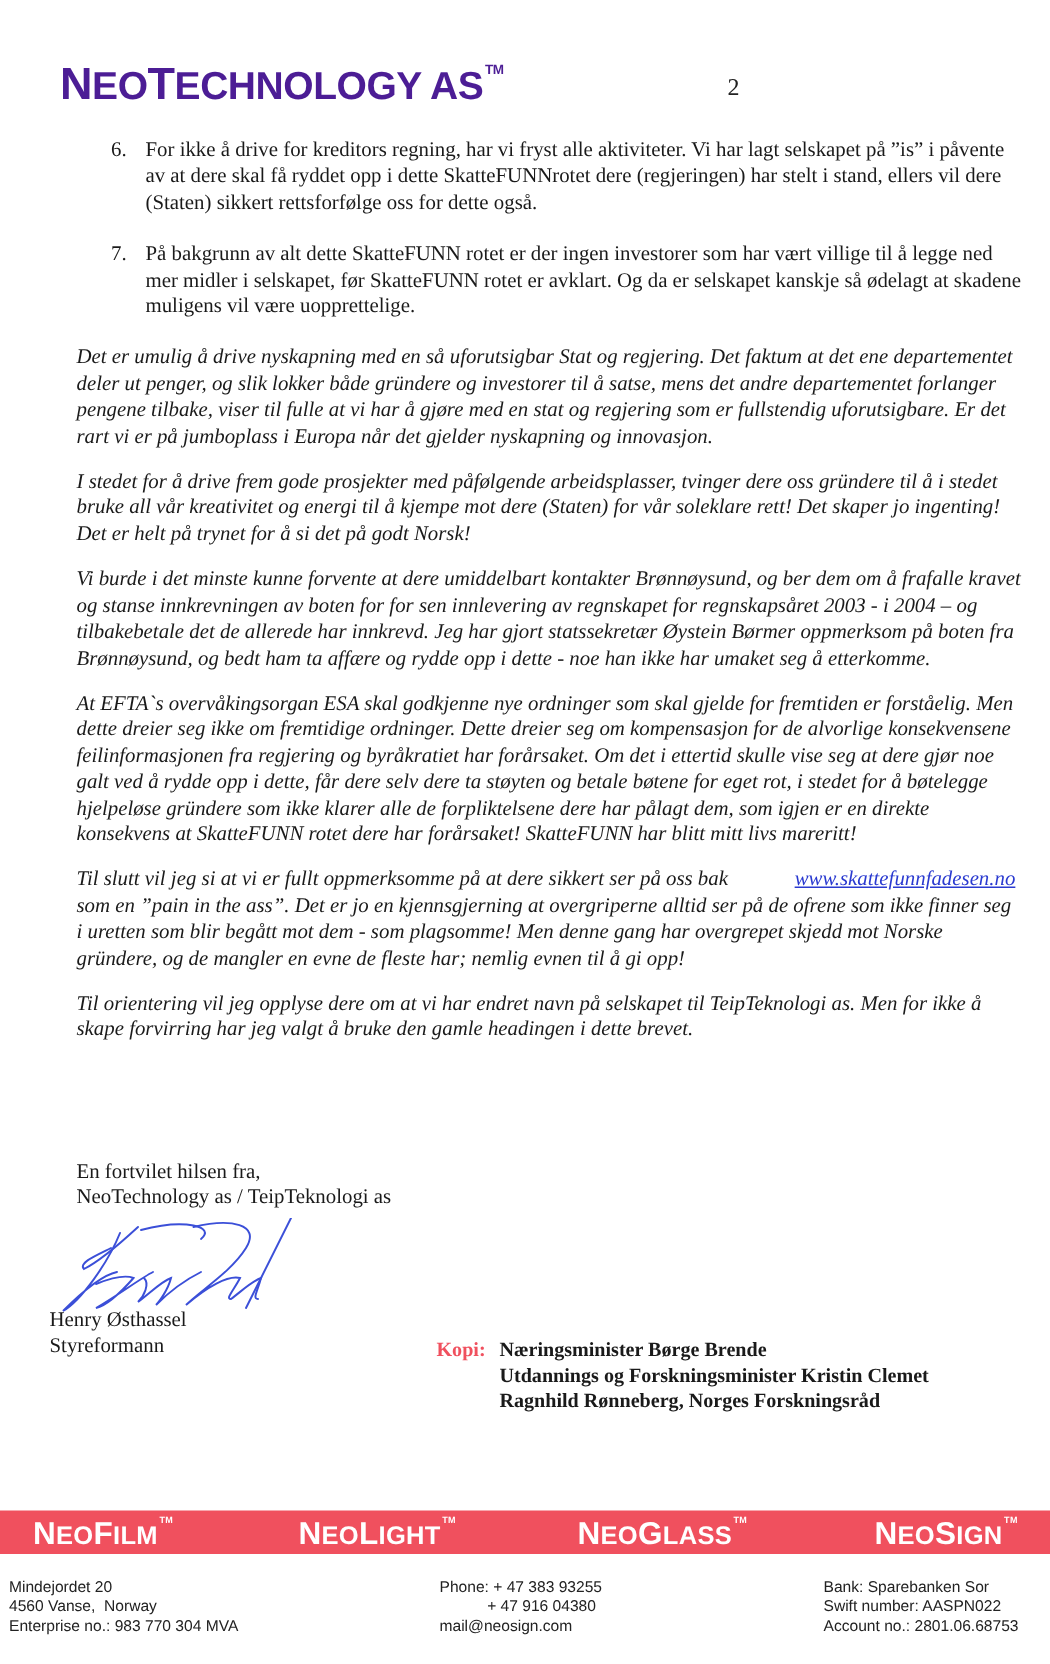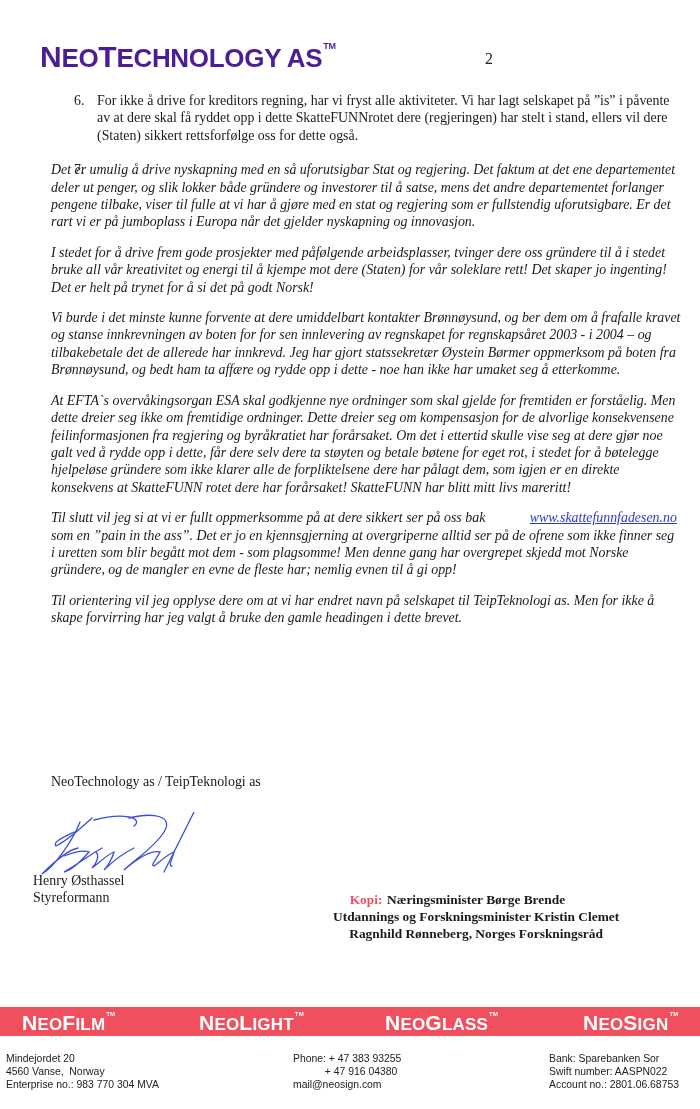--- a/index.html
+++ b/index.html
@@ -12,21 +12,21 @@
     .logo .tm { font-size: 9px; vertical-align: top; position: relative; top: 0px; margin-left: 1px; }
     .page-num { position: absolute; left: 485px; top: 50px; font-size: 16px; color: #222; }
     .content { position: absolute; left: 51px; top: 92px; width: 630px; font-size: 13.9px; line-height: 17.4px; }
     .list-item { position: relative; padding-left: 46px; margin-bottom: 17px; }
     .list-item .num { position: absolute; left: 23px; top: 0; }
     .para { margin: 0 0 13px 0; font-style: italic; }
     .link { color: #2a3ad0; text-decoration: underline; margin-left: 41px; }
     .closing { position: absolute; left: 51px; top: 773px; font-size: 13.9px; line-height: 17.4px; }
     .signature { position: absolute; left: 34px; top: 812px; width: 170px; height: 68px; }
     .signer { position: absolute; left: 33px; top: 872px; font-size: 13.9px; line-height: 17.4px; }
-    .kopi { position: absolute; left: 291px; top: 891px; font-size: 13.4px; line-height: 17.2px; font-weight: bold; text-align: center; }
+    .kopi { position: absolute; left: 291px; top: 891px; font-size: 13.4px; line-height: 17.2px; font-weight: bold; }
     .kopi .label { color: #f0505e; display: inline-block; width: 42px; }
     .kopi .row { white-space: nowrap; }
     .kopi .indent { padding-left: 42px; }
     .band { position: absolute; left: 0; top: 1007px; width: 700px; height: 29px; background: #f0505e; }
     .band .brand { position: absolute; top: 4px; color: #ffffff; font-family: "Liberation Sans", "DejaVu Sans", sans-serif;
                    font-weight: bold; font-size: 17px; letter-spacing: 0.2px; white-space: nowrap; }
     .band .brand .cap { font-size: 21px; }
     .band .brand .tm { font-size: 6px; vertical-align: top; margin-left: 1px; }
     .footer { position: absolute; top: 1052px; font-family: "Liberation Sans", "DejaVu Sans", sans-serif;
               font-size: 10.4px; line-height: 13px; color: #222; }
@@ -40,30 +40,32 @@
 </div>
 <div class="page-num">2</div>
 
 <div class="content">
   <div class="list-item">
     <span class="num">6.</span>
     <span>For ikke å drive for kreditors regning, har vi fryst alle aktiviteter. Vi har lagt selskapet på ”is” i påvente av at dere skal få ryddet opp i dette SkatteFUNNrotet dere (regjeringen) har stelt i stand, ellers vil dere (Staten) sikkert rettsforfølge oss for dette også.</span>
   </div>
   <div class="list-item">
     <span class="num">7.</span>
+    <span>På bakgrunn av alt dette SkatteFUNN rotet er der ingen investorer som har vært villige til å legge ned mer midler i selskapet, før SkatteFUNN rotet er avklart. Og da er selskapet kanskje så ødelagt at skadene muligens vil være uopprettelige.</span>
   </div>
   <p class="para">Det er umulig å drive nyskapning med en så uforutsigbar Stat og regjering. Det faktum at det ene departementet deler ut penger, og slik lokker både gründere og investorer til å satse, mens det andre departementet forlanger pengene tilbake, viser til fulle at vi har å gjøre med en stat og regjering som er fullstendig uforutsigbare. Er det rart vi er på jumboplass i Europa når det gjelder nyskapning og innovasjon.</p>
   <p class="para">I stedet for å drive frem gode prosjekter med påfølgende arbeidsplasser, tvinger dere oss gründere til å i stedet bruke all vår kreativitet og energi til å kjempe mot dere (Staten) for vår soleklare rett! Det skaper jo ingenting! Det er helt på trynet for å si det på godt Norsk!</p>
   <p class="para">Vi burde i det minste kunne forvente at dere umiddelbart kontakter Brønnøysund, og ber dem om å frafalle kravet og stanse innkrevningen av boten for for sen innlevering av regnskapet for regnskapsåret 2003 - i 2004 – og tilbakebetale det de allerede har innkrevd. Jeg har gjort statssekretær Øystein Børmer oppmerksom på boten fra Brønnøysund, og bedt ham ta affære og rydde opp i dette - noe han ikke har umaket seg å etterkomme.</p>
   <p class="para">At EFTA`s overvåkingsorgan ESA skal godkjenne nye ordninger som skal gjelde for fremtiden er forståelig. Men dette dreier seg ikke om fremtidige ordninger. Dette dreier seg om kompensasjon for de alvorlige konsekvensene feilinformasjonen fra regjering og byråkratiet har forårsaket. Om det i ettertid skulle vise seg at dere gjør noe galt ved å rydde opp i dette, får dere selv dere ta støyten og betale bøtene for eget rot, i stedet for å bøtelegge hjelpeløse gründere som ikke klarer alle de forpliktelsene dere har pålagt dem, som igjen er en direkte konsekvens at SkatteFUNN rotet dere har forårsaket! SkatteFUNN har blitt mitt livs mareritt!</p>
   <p class="para"><span>Til slutt vil jeg si at vi er fullt oppmerksomme på at dere sikkert ser på oss bak </span><a class="link">www.skattefunnfadesen.no</a><span> som en ”pain in the ass”. Det er jo en kjennsgjerning at overgriperne alltid ser på de ofrene som ikke finner seg i uretten som blir begått mot dem - som plagsomme! Men denne gang har overgrepet skjedd mot Norske gründere, og de mangler en evne de fleste har; nemlig evnen til å gi opp!</span></p>
   <p class="para">Til orientering vil jeg opplyse dere om at vi har endret navn på selskapet til TeipTeknologi as. Men for ikke å skape forvirring har jeg valgt å bruke den gamle headingen i dette brevet.</p>
 </div>
 
 <div class="closing">
+  <div>En fortvilet hilsen fra,</div>
   <div>NeoTechnology as / TeipTeknologi as</div>
 </div>
 
 <svg class="signature" viewBox="0 0 170 68">
   <g fill="none" stroke="#3b4fd8" stroke-width="1.3" stroke-linecap="round">
     <path d="M40 20 C30 25, 18 30, 22 34 C30 30, 45 18, 58 6"></path>
     <path d="M46 10 C38 30, 20 55, 8 62 C20 50, 34 38, 44 36"></path>
     <path d="M30 44 C40 40, 50 38, 55 40 C48 48, 38 58, 30 60 C44 52, 60 40, 68 36"></path>
     <path d="M62 40 C66 44, 62 52, 58 56 C66 50, 74 42, 80 40 C78 48, 72 56, 70 58 C80 48, 92 40, 100 36"></path>
     <path d="M95 6 C120 0, 140 4, 130 20 C120 36, 100 48, 90 58 C104 46, 118 38, 126 40 C122 48, 116 54, 120 54 C128 48, 134 42, 140 40 C138 48, 134 54, 138 54"></path>

